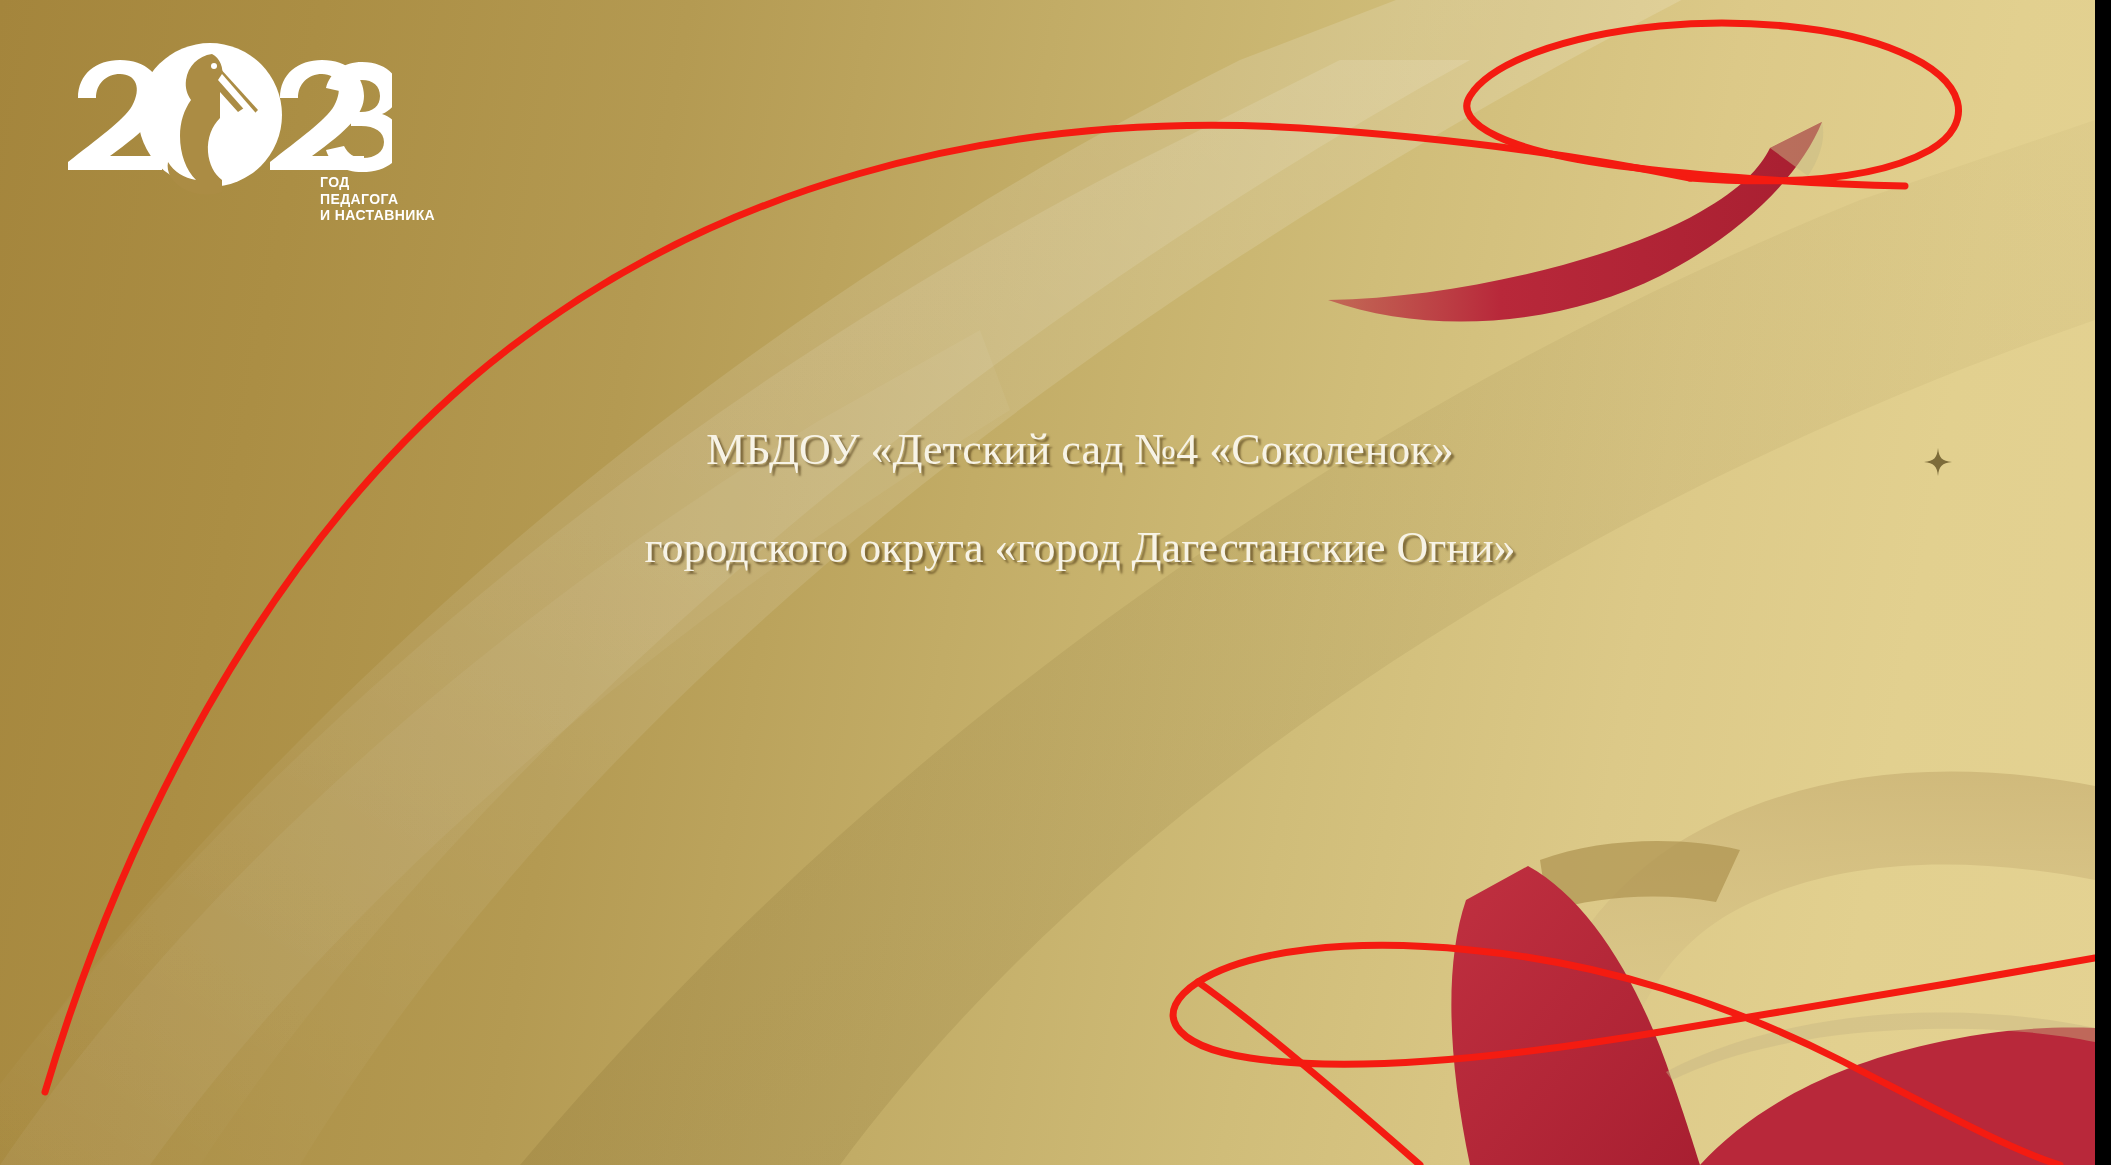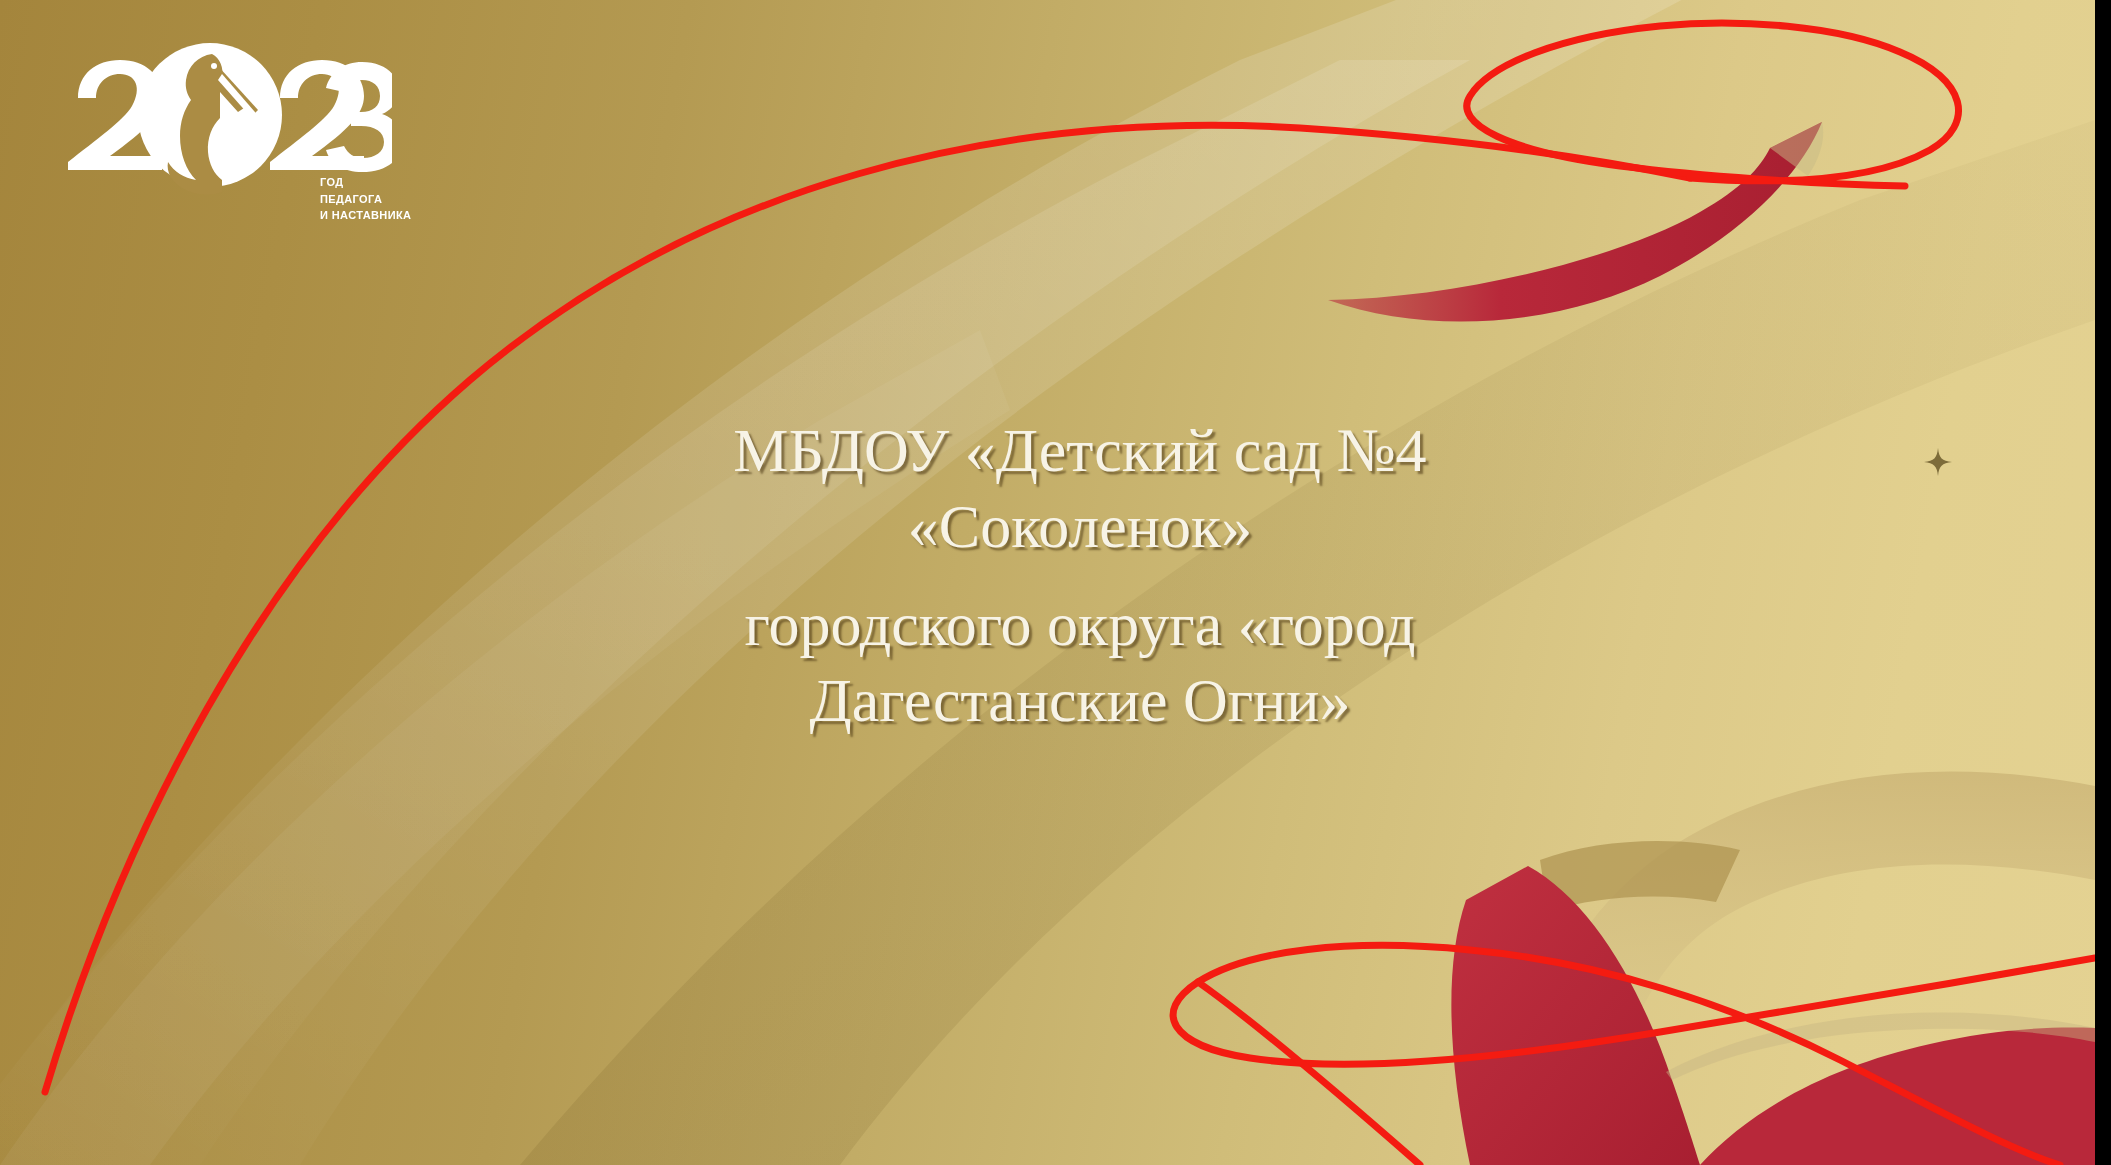--- a/index.html
+++ b/index.html
@@ -59,37 +59,37 @@
   }
   .logo-svg { width: 330px; height: 210px; display: block; }
   .logo-caption {
     position: absolute;
     left: 258px;
     top: 152px;
     width: 120px;
     color: #ffffff;
     font-family: "Liberation Sans", sans-serif;
     font-weight: 700;
-    font-size: 11px;
+    font-size: 14px;
     line-height: 16.5px;
     letter-spacing: 0.4px;
     text-transform: uppercase;
     white-space: nowrap;
   }
 
   
   .title-block {
     position: absolute;
     left: 620px;
     top: 412px;
     width: 920px;
     text-align: center;
     color: #f7f3e6;
     font-family: "Liberation Serif", serif;
-    font-size: 62px;
+    font-size: 44px;
     line-height: 76px;
     text-shadow: 3px 3px 2px rgba(70,50,14,0.55);
   }
   .title-line { display: block; white-space: pre-wrap; }
   .title-block .para-2 { margin-top: 22px; }
 
   
   .sparkle {
     position: absolute;
     left: 1924px;

